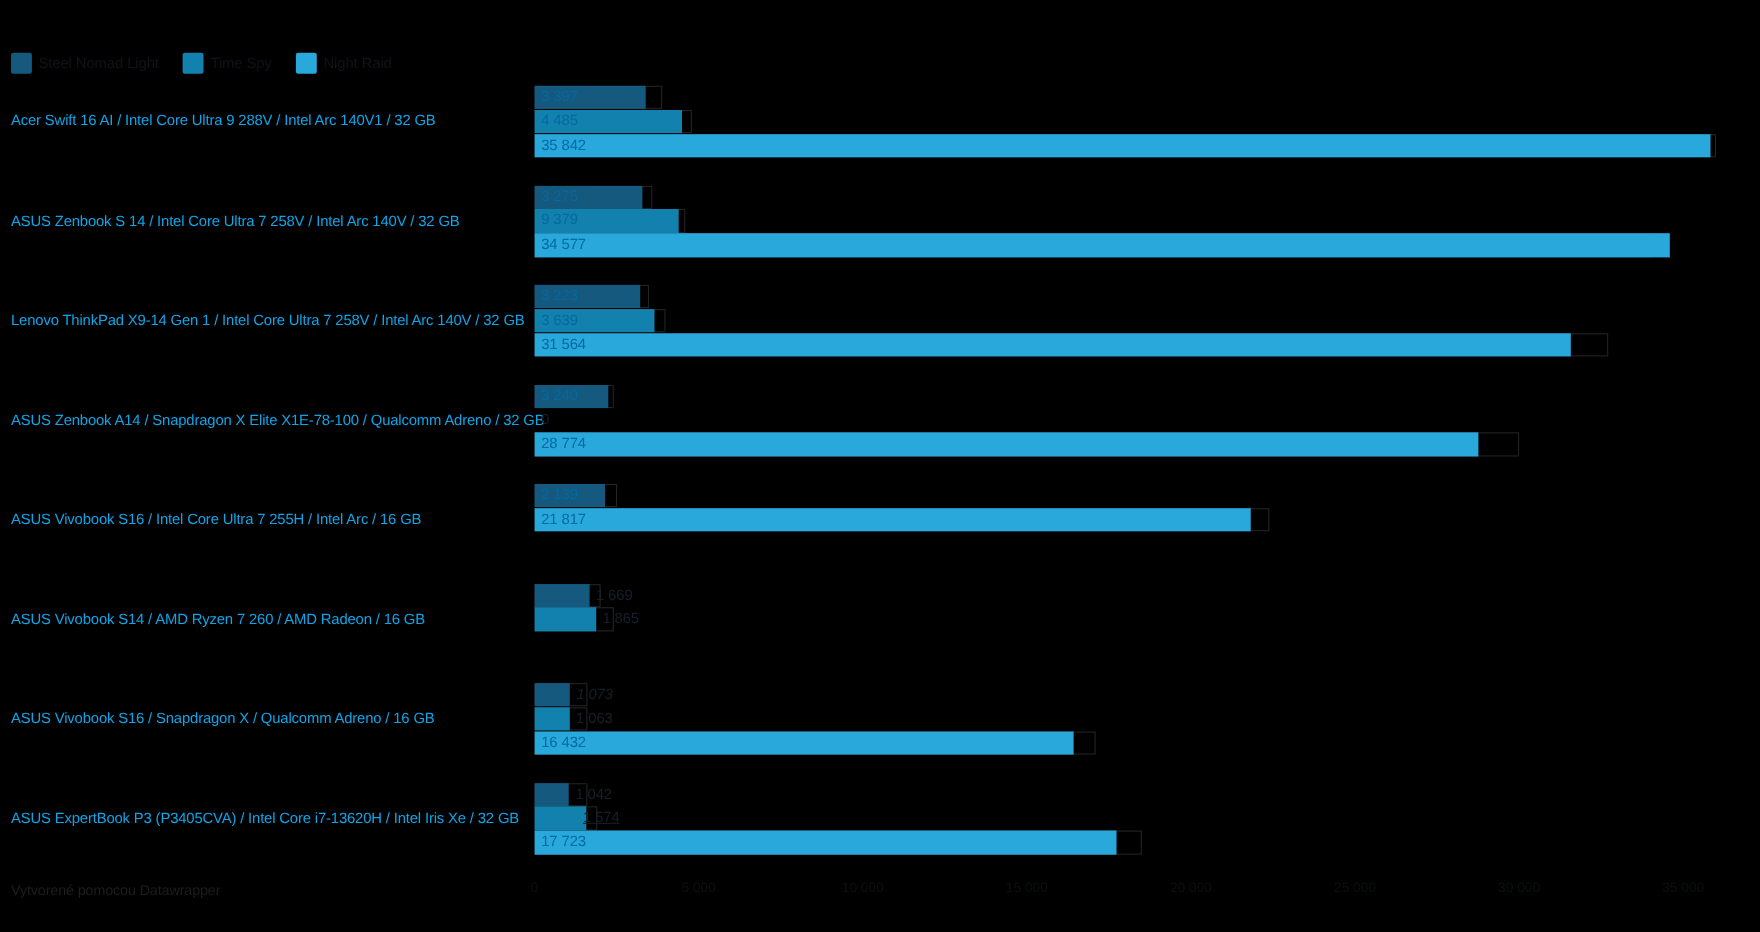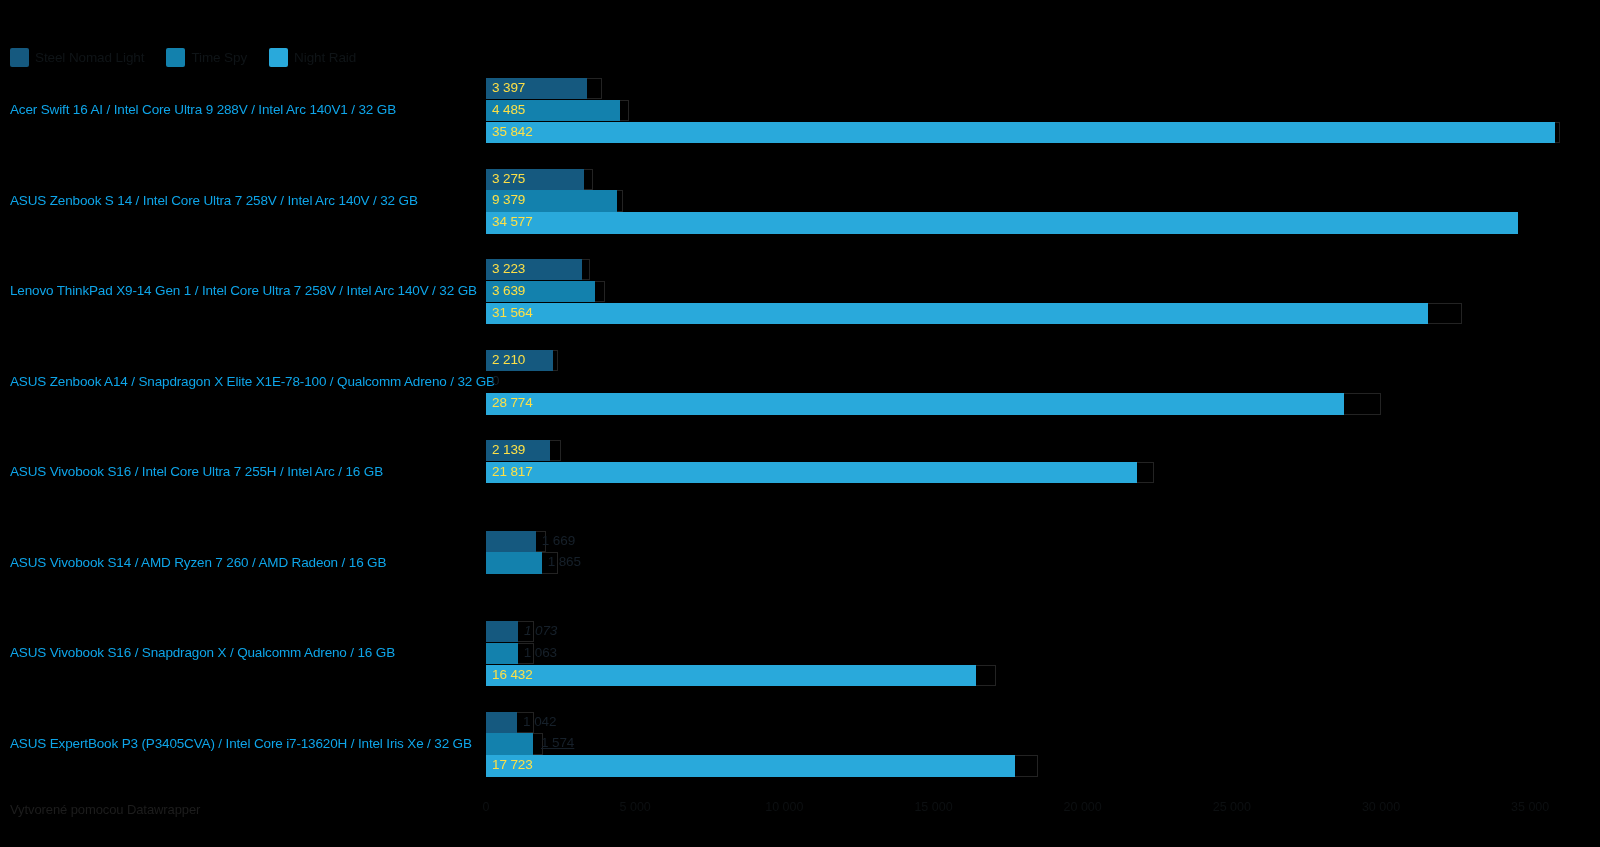--- a/index.html
+++ b/index.html
@@ -94,21 +94,21 @@
     top: 0;
     height: 21.4px;
   }
   .vlabel {
     position: absolute;
     top: 2px;
     font-size: 13.5px;
     white-space: nowrap;
     letter-spacing: -0.1px;
   }
-  .vlabel.inside { color: #fde047; left: 6px; }
+  .vlabel.inside { color: #0369a1; left: 6px; }
   .vlabel.outside { color: #16202a; }
 
   
   .axis {
     position: absolute;
     left: 0;
     top: 800px;
     width: 1600px;
     height: 20px;
   }
@@ -211,21 +211,21 @@
             <span class="vlabel inside">31 564</span>
           </div>
         </div>
       </div>
       <div class="row">
         <div class="row-label">ASUS Zenbook A14 / Snapdragon X Elite X1E-78-100 / Qualcomm Adreno / 32 GB</div>
         <div class="bars">
           <div class="barline">
             <div class="ghost" style="width: 71.6px;"></div>
             <div class="fill" style="width: 66.8267px; background: rgb(21, 89, 127);"></div>
-            <span class="vlabel inside">2 210</span>
+            <span class="vlabel inside">3 240</span>
           </div>
           <div class="barline">
             <span class="vlabel outside" style="left: 6px;">0</span>
           </div>
           <div class="barline">
             <div class="ghost" style="width: 895px;"></div>
             <div class="fill" style="width: 858.424px; background: rgb(41, 169, 219);"></div>
             <span class="vlabel inside">28 774</span>
           </div>
         </div>
@@ -284,21 +284,21 @@
         <div class="row-label">ASUS ExpertBook P3 (P3405CVA) / Intel Core i7-13620H / Intel Iris Xe / 32 GB</div>
         <div class="bars">
           <div class="barline">
             <div class="ghost" style="width: 47.7333px;"></div>
             <div class="fill" style="width: 31.0863px; background: rgb(21, 89, 127);"></div>
             <span class="vlabel outside" style="left: 37.0863px;">1 042</span>
           </div>
           <div class="barline">
             <div class="ghost" style="width: 56.6833px;"></div>
             <div class="fill" style="width: 46.9577px; background: rgb(19, 129, 173);"></div>
-            <span class="vlabel outside" style="left: 55px; text-decoration: underline;">1 574</span>
+            <span class="vlabel outside" style="left: 44px; text-decoration: underline;">1 574</span>
           </div>
           <div class="barline">
             <div class="ghost" style="width: 551.917px;"></div>
             <div class="fill" style="width: 528.736px; background: rgb(41, 169, 219);"></div>
             <span class="vlabel inside">17 723</span>
           </div>
         </div>
       </div>
     </div>
 

